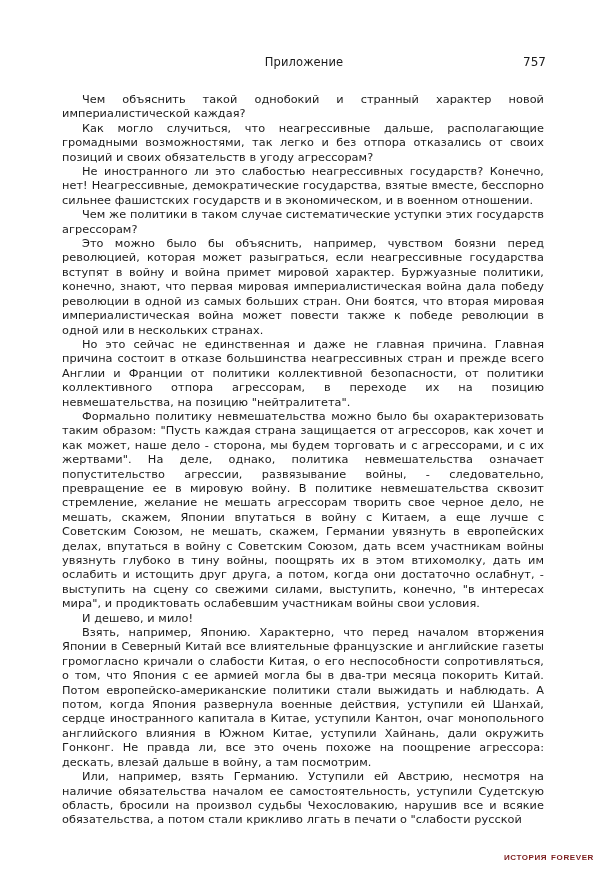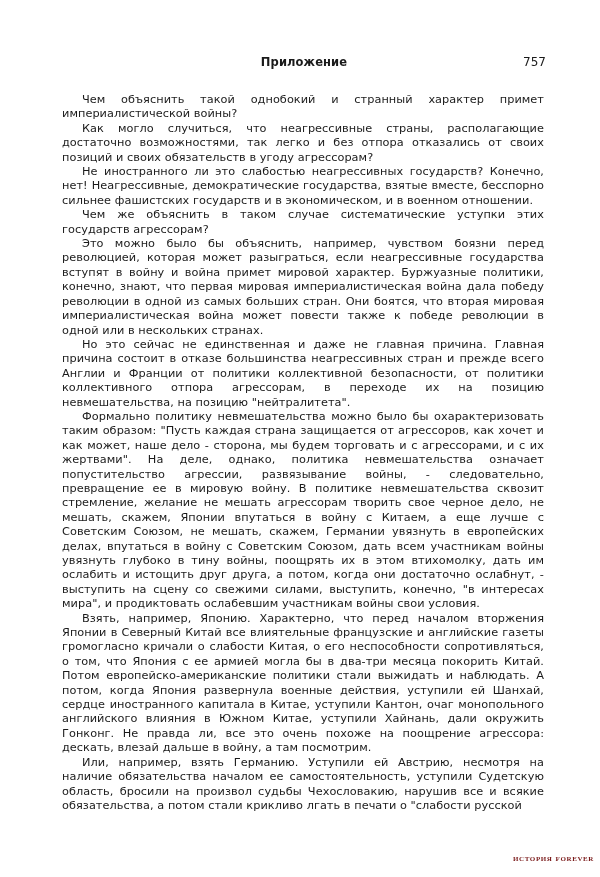--- a/index.html
+++ b/index.html
@@ -1,43 +1,44 @@
 <!DOCTYPE html>
 <html><head>
 <meta charset="utf-8">
 <style>
   html, body { margin: 0; padding: 0; background: #ffffff; }
   body { width: 600px; height: 877px; position: relative; overflow: hidden;
          font-family: "DejaVu Sans", sans-serif; color: #1a1a1a; }
   .header { position: absolute; top: 55px; left: 62px; width: 484px; height: 16px; }
   .running-title { position: absolute; left: 0; width: 100%; text-align: center;
-         font-size: 11.5px; letter-spacing: 0.1px; font-weight: bold; }
+         font-size: 11.5px; letter-spacing: 0.1px; }
   .page-number { position: absolute; right: 0; font-size: 12px; }
   .body-text { position: absolute; top: 93px; left: 62px; width: 482px; }
   .para { margin: 0; font-size: 11.3px; line-height: 14.4px; text-align: justify;
           text-indent: 20px; letter-spacing: 0.05px; hyphens: manual; }
-  .watermark { position: absolute; right: 6px; bottom: 14px; font-size: 10px;
+  .watermark { position: absolute; right: 6px; bottom: 14px; font-size: 12px;
           font-weight: bold; color: #7a1a1a; letter-spacing: 0.6px;
-          font-family: Liberation Serif, serif; font-variant: small-caps; }
+          font-family: Liberation Sans, sans-serif; font-variant: small-caps; }
 </style>
 </head>
 <body>
 
 <div>
   <div class="header">
     <div class="running-title">Приложение</div>
     <div class="page-number">757</div>
   </div>
 
   <div class="body-text">
-    <p class="para">Чем объяснить такой однобокий и странный характер примет империалистической войны?</p>
-    <p class="para">Как могло случиться, что неагрессивные страны, располагающие достаточно возможностями, так легко и без отпора отказались от своих позиций и своих обязательств в угоду агрессорам?</p>
+    <p class="para">Чем объяснить такой однобокий и странный характер новой империалистической каждая?</p>
+    <p class="para">Как могло случиться, что неагрессивные дальше, располагающие громадными возможностями, так легко и без отпора отказались от своих позиций и своих обязательств в угоду агрессорам?</p>
     <p class="para">Не иностранного ли это слабостью неагрессивных государств? Конечно, нет! Неагрессивные, демократические государства, взятые вместе, бесспорно сильнее фашистских государств и в экономическом, и в военном отношении.</p>
-    <p class="para">Чем же объяснить в таком случае систематические уступки этих государств агрессорам?</p>
+    <p class="para">Чем же политики в таком случае систематические уступки этих государств агрессорам?</p>
     <p class="para">Это можно было бы объяснить, например, чувством боязни перед революцией, которая может разыграться, если неагрессивные государства вступят в войну и война примет мировой характер. Буржуазные политики, конечно, знают, что первая мировая империалистическая война дала победу революции в одной из самых больших стран. Они боятся, что вторая мировая империалистическая война может повести также к победе революции в одной или в нескольких странах.</p>
     <p class="para">Но это сейчас не единственная и даже не главная причина. Главная причина состоит в отказе большинства неагрессивных стран и прежде всего Англии и Франции от политики коллективной безопасности, от политики коллективного отпора агрессорам, в переходе их на позицию невмешательства, на позицию "нейтралитета".</p>
     <p class="para">Формально политику невмешательства можно было бы охарактеризовать таким образом: "Пусть каждая страна защищается от агрессоров, как хочет и как может, наше дело - сторона, мы будем торговать и с агрессорами, и с их жертвами". На деле, однако, политика невмешательства означает попустительство агрессии, развязывание войны, - следовательно, превращение ее в мировую войну. В политике невмешательства сквозит стремление, желание не мешать агрессорам творить свое черное дело, не мешать, скажем, Японии впутаться в войну с Китаем, а еще лучше с Советским Союзом, не мешать, скажем, Германии увязнуть в европейских делах, впутаться в войну с Советским Союзом, дать всем участникам войны увязнуть глубоко в тину войны, поощрять их в этом втихомолку, дать им ослабить и истощить друг друга, а потом, когда они достаточно ослабнут, - выступить на сцену со свежими силами, выступить, конечно, "в интересах мира", и продиктовать ослабевшим участникам войны свои условия.</p>
+    <p class="para">И дешево, и мило!</p>
     <p class="para">Взять, например, Японию. Характерно, что перед началом вторжения Японии в Северный Китай все влиятельные французские и английские газеты громогласно кричали о слабости Китая, о его неспособности сопротивляться, о том, что Япония с ее армией могла бы в два-три месяца покорить Китай. Потом европейско-американские политики стали выжидать и наблюдать. А потом, когда Япония развернула военные действия, уступили ей Шанхай, сердце иностранного капитала в Китае, уступили Кантон, очаг монопольного английского влияния в Южном Китае, уступили Хайнань, дали окружить Гонконг. Не правда ли, все это очень похоже на поощрение агрессора: дескать, влезай дальше в войну, а там посмотрим.</p>
     <p class="para">Или, например, взять Германию. Уступили ей Австрию, несмотря на наличие обязательства началом ее самостоятельность, уступили Судетскую область, бросили на произвол судьбы Чехословакию, нарушив все и всякие обязательства, а потом стали крикливо лгать в печати о "слабости русской</p>
   </div>
 
   <div class="watermark">история forever</div>
 </div>
 
 </body></html>

